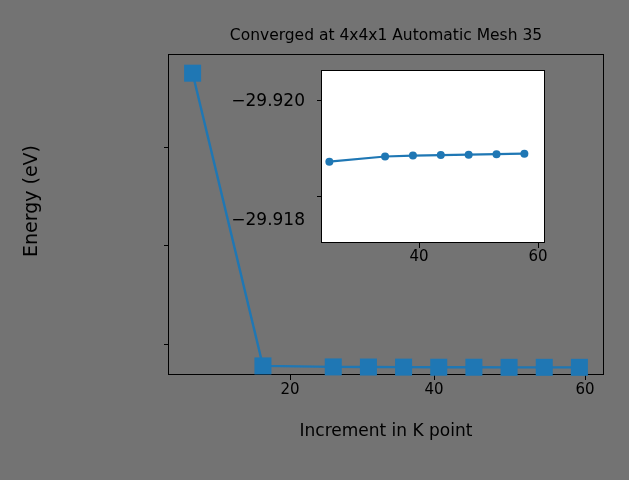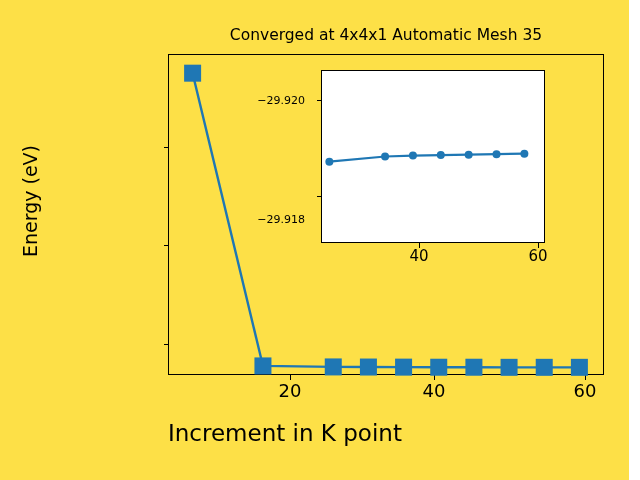--- a/index.html
+++ b/index.html
@@ -4,21 +4,21 @@
 <style>
   html, body {
     margin: 0;
     padding: 0;
     background: #ffffff;
   }
   #root {
     position: relative;
     width: 629px;
     height: 480px;
-    background: #fde047;
+    background: #737373;
     font-family: "DejaVu Sans", sans-serif;
     overflow: hidden;
   }
 
   
   #main-axes {
     position: absolute;
     left: 168px;
     top: 54px;
     width: 436px;
@@ -44,29 +44,29 @@
     text-align: center;
     font-size: 19px;
     color: #000000;
     transform: rotate(-90deg);
   }
   #x-axis-label {
     position: absolute;
     left: 168px;
     top: 420px;
     width: 436px;
-    text-align: left;
-    font-size: 23px;
+    text-align: center;
+    font-size: 17px;
     color: #000000;
   }
   .xtick-label {
     position: absolute;
     top: 380px;
     text-align: center;
-    font-size: 18px;
+    font-size: 15px;
     color: #000000;
     white-space: nowrap;
     transform: translateX(-50%);
   }
   .tickmark-y {
     position: absolute;
     width: 4.5px;
     height: 1.3px;
     background: #000000;
     left: 163.5px;
@@ -87,21 +87,21 @@
     width: 224px;
     height: 173px;
     border: 1.3px solid #000000;
     box-sizing: border-box;
     background: #ffffff;
   }
   .inset-ytick-label {
     position: absolute;
     right: 324px;
     text-align: right;
-    font-size: 11px;
+    font-size: 17px;
     color: #000000;
     white-space: nowrap;
     transform: translateY(-50%);
   }
   .inset-xtick-label {
     position: absolute;
     top: 247px;
     text-align: center;
     font-size: 15px;
     color: #000000;

